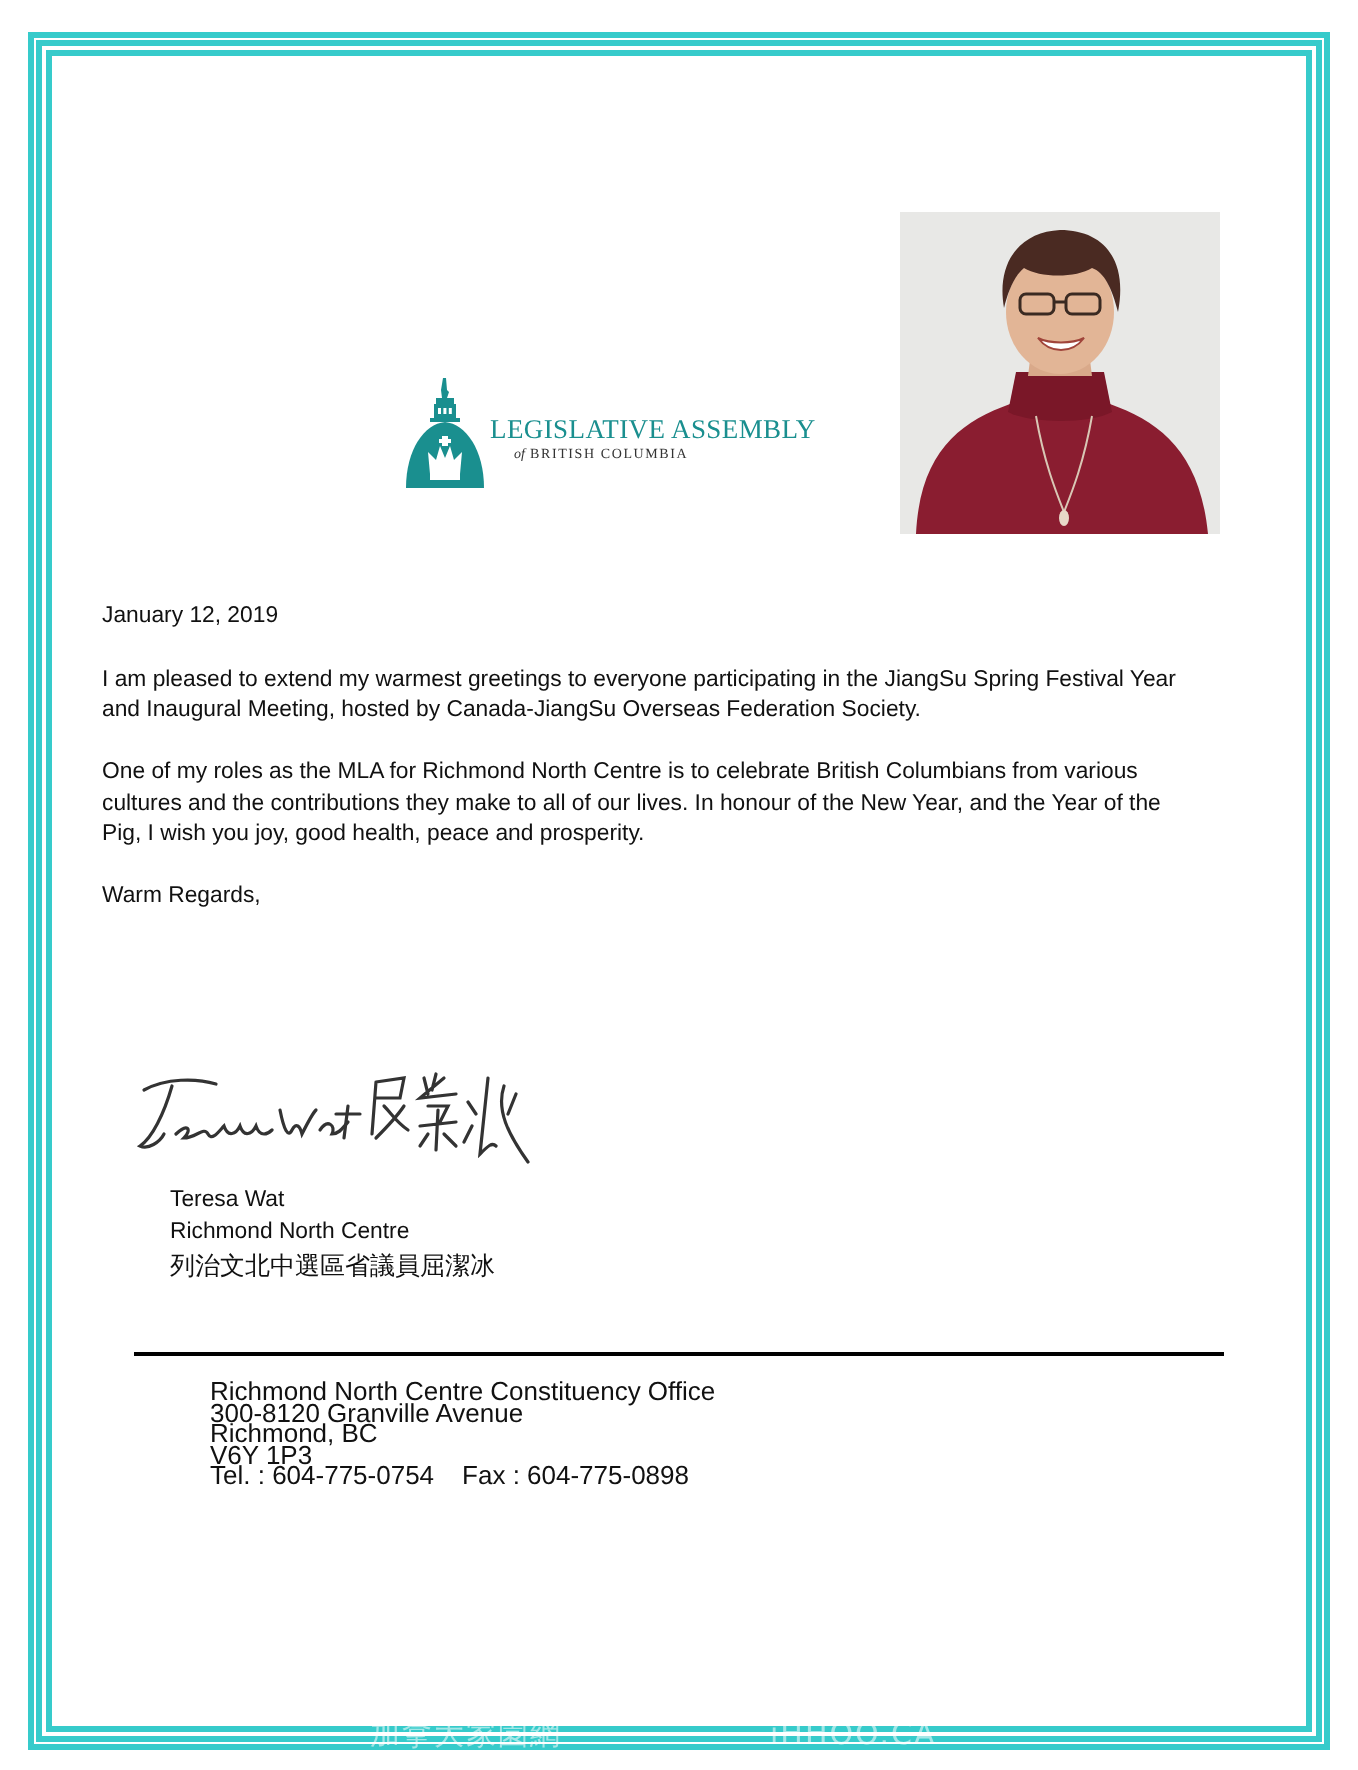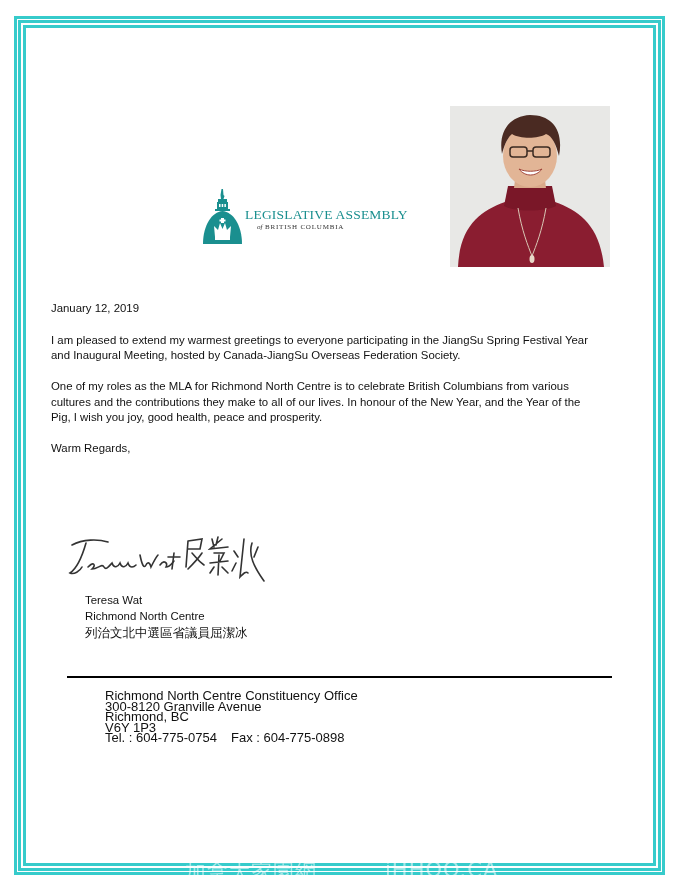--- a/index.html
+++ b/index.html
@@ -26,21 +26,21 @@
     .signer { position: absolute; left: 69px; top: 593px; font-size: 11.4px; line-height: 15.5px; color: #111; margin-left: 16px; }
     .signer div { white-space: nowrap; }
     .signer .cn { font-size: 12.5px; line-height: 18px; font-family: "DejaVu Sans", sans-serif; }
 
     .rule { position: absolute; left: 67px; top: 676px; width: 545px; height: 2px; background: #000; }
 
     .office { position: absolute; left: 69px; top: 691px; font-size: 13px; line-height: 10.6px; color: #111; font-weight: normal; margin-left: 36px; }
     .office div { white-space: nowrap; }
     .office .gap { display: inline-block; width: 14px; }
 
-    .watermark { position: absolute; top: 858px; font-size: 21px; color: rgba(255,255,255,0.55); white-space: nowrap; letter-spacing: 1px; font-family: "DejaVu Sans", sans-serif; text-align: center; }
+    .watermark { position: absolute; top: 858px; font-size: 15px; color: rgba(255,255,255,0.55); white-space: nowrap; letter-spacing: 1px; font-family: "DejaVu Sans", sans-serif; text-align: center; }
   </style>
 </head>
 <body>
 
 <div class="border b1"></div>
 <div class="border b2"></div>
 <div class="border b3"></div>
 
 <div class="logo">
   <svg width="42" height="58" viewBox="0 0 42 58">

